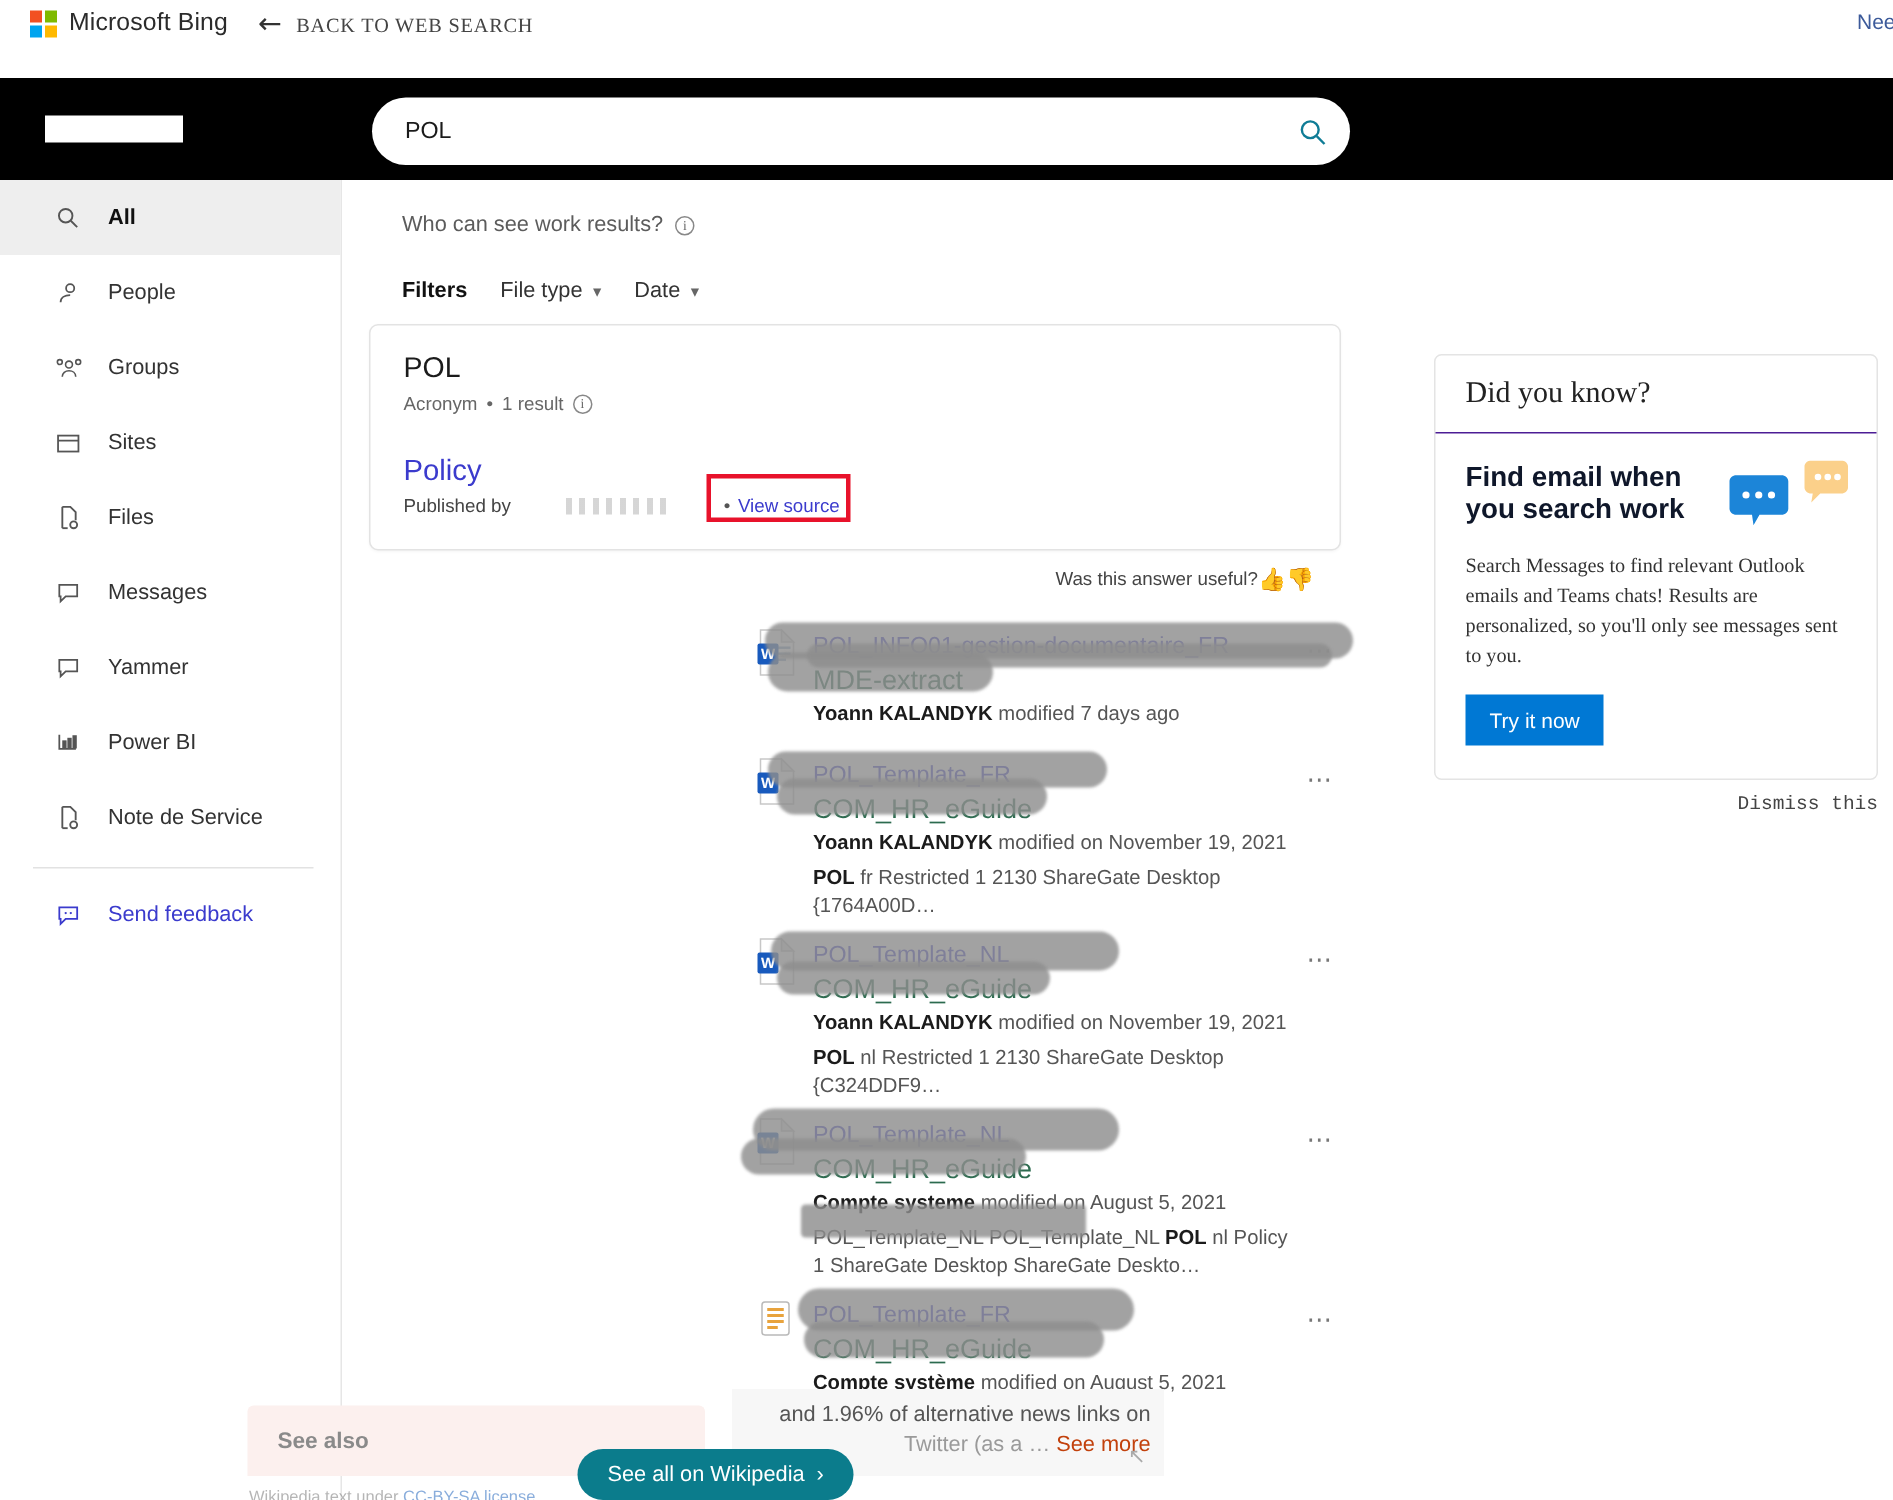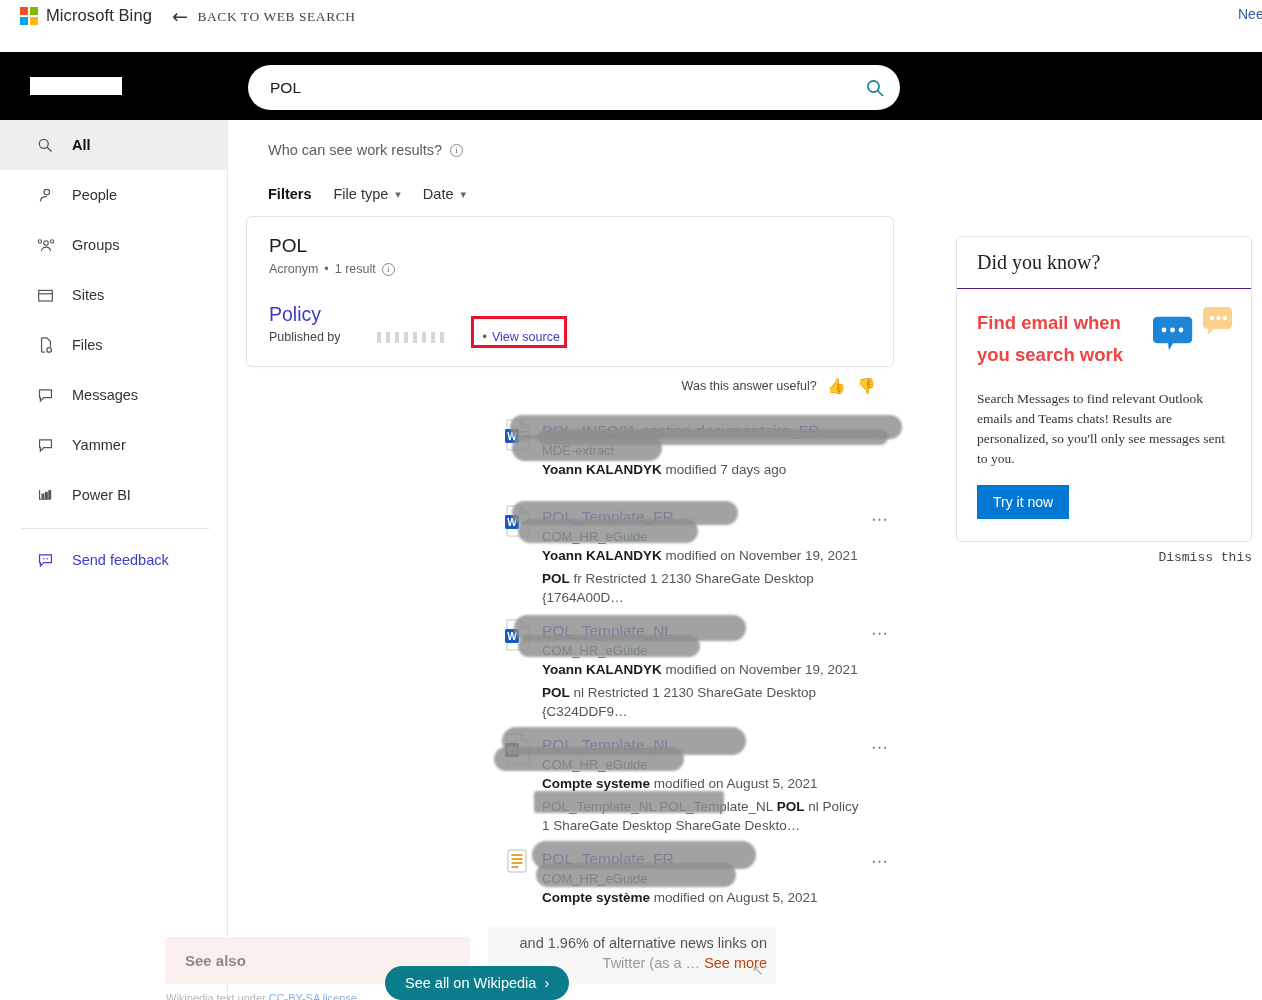--- a/index.html
+++ b/index.html
@@ -63,46 +63,46 @@
   .ac-answer { margin-top:27px; font-size:19.5px; color:#3b3bcd; cursor:pointer; }
   .ac-pub { margin-top:4px; font-size:12.5px; color:#444; display:flex; align-items:center; position:relative;gap:32px; }
   .pub-redact { display:inline-block; width:72px; height:11px; background:
       repeating-linear-gradient(90deg,#c8c8c8 0 4px, transparent 4px 9px); margin:0 2px 0 4px; opacity:.75; }
   .view-source-wrap { position:relative; display:inline-flex; align-items:center; gap:5px; }
   .red-box { position:absolute; left:-12px; top:-14px; width:96px; height:32px;
              border:3px solid #e8122b; pointer-events:none; }
   .view-source { color:#3b3bcd; cursor:pointer; }
   .dotsep { color:#555; }
   .useful { margin:10px 40px 0 0; width:648px; padding-left:18px; display:flex; justify-content:flex-end;
-            align-items:center; gap:11px; font-size:12.5px; color:#444; }
+            align-items:center; font-size:12.5px; color:#444; }
   .thumb { color:#1f3a93; font-size:15px; cursor:pointer; }
 
   
   .results { margin-top:18px; }
   .result { position:relative; margin-left:18px; width:680px; padding:8px 0 6px 0; min-height:86px; }
   .res-icon { position:absolute; left:258px; top:6px; width:28px; height:32px; }
   .res-body { margin-left:296px; padding-right:60px; }
   .res-title { font-size:15.5px; color:#3b3bcd; line-height:20px; }
-  .res-site { font-size:13px; color:#2c6b4f; margin-top:2px; }
+  .res-site { font-size:18px; color:#2c6b4f; margin-top:2px; }
   .res-meta { font-size:13.5px; color:#555; margin-top:4px; }
   .res-meta b { color:#1b1b1b; }
   .res-snip { font-size:13.5px; color:#555; margin-top:6px; line-height:19px; }
   .res-snip b { color:#1b1b1b; }
   .res-more { position:absolute; right:36px; top:10px; font-size:17px; color:#777; letter-spacing:2px; cursor:pointer; }
 
   
   .scribble { position:absolute; background:#8e8e8e; opacity:.82; border-radius:14px; filter:blur(1.2px); pointer-events:none; }
 
   
   .rail { position:absolute; left:956px; top:236px; width:296px; }
   .dyk-card { border:1px solid #e4e4e4; border-radius:5px; background:#fff; }
   .dyk-head { padding:14px 20px; font-family:"Liberation Serif", serif; font-size:20px; color:#222;
               border-bottom:1px solid #4c1d95; }
   .dyk-body { padding:18px 20px 22px 20px; position:relative; }
-  .dyk-title { font-size:18.5px; font-weight:bold; line-height:32px; color:#ef4444; width:180px; }
+  .dyk-title { font-size:18.5px; font-weight:bold; line-height:21px; color:#0f172a; width:180px; }
   .dyk-text { margin-top:18px; font-family:"Liberation Serif", serif; font-size:13.5px; line-height:20px; color:#333; }
   .dyk-btn { margin-top:16px; display:inline-block; background:#0078d4; color:#ffffff; font-size:14px;
              padding:9px 16px; cursor:pointer; }
   .bubbles { position:absolute; right:18px; top:18px; width:82px; height:62px; }
   .dismiss { text-align:right; margin-top:8px; font-family:Liberation Mono, monospace; font-size:13px;
              color:#444; cursor:pointer; }
 
   
   .wiki-overlay { position:absolute; left:165px; top:937px; width:305px; height:47px;
                   background:#fcf0ee; border-radius:4px 4px 0 0; }
@@ -228,20 +228,31 @@
       <svg width="17" height="16" viewBox="0 0 20 18" fill="none" stroke="currentColor" stroke-width="1.4">
         <path d="M3 3v11h13"></path>
           <rect x="6" y="8" width="2" height="5" fill="currentColor"></rect>
         <rect x="10" y="6" width="2" height="7" fill="currentColor"></rect>
         <rect x="14" y="4" width="2" height="9" fill="currentColor"></rect>
         </svg>
     </span>
     <span>Power BI</span>
   </div>
 
+  <div class="side-item">
+    <span class="ic">
+      <svg width="16" height="18" viewBox="0 0 18 20" fill="none" stroke="currentColor" stroke-width="1.4">
+        <path d="M4 2h6l4 4v6"></path>
+          <path d="M4 2v16"></path>
+          <path d="M4 18h4"></path>
+          <circle cx="12.5" cy="15.5" r="2.6"></circle>
+        </svg>
+    </span>
+    <span>Note de Service</span>
+  </div>
 
   <div class="side-sep"></div>
 
   <div class="side-item feedback">
     <span class="ic">
       <svg width="17" height="16" viewBox="0 0 20 18" fill="none" stroke="currentColor" stroke-width="1.4">
         <path d="M3 3h14v9H8l-4 4v-4H3z"></path>
           <circle cx="8" cy="7.5" r=".9" fill="currentColor" stroke="none"></circle>
         <circle cx="12" cy="7.5" r=".9" fill="currentColor" stroke="none"></circle>
         </svg>

